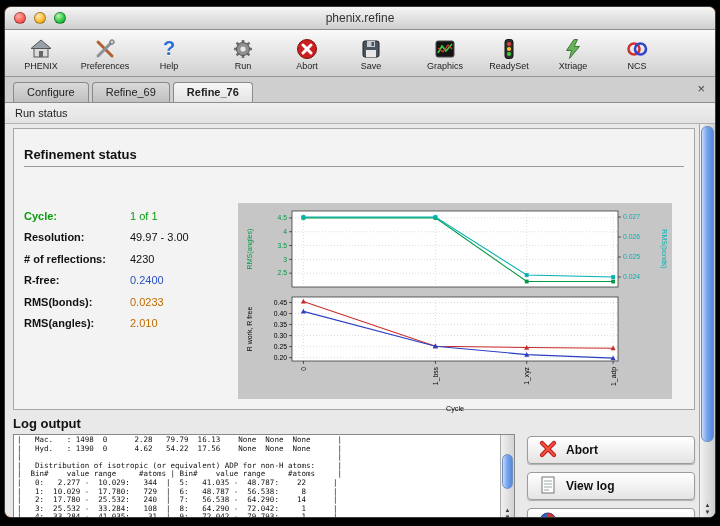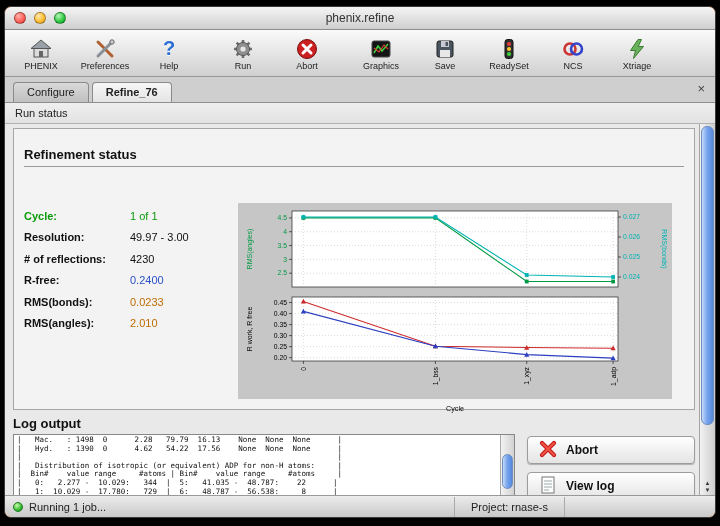--- a/index.html
+++ b/index.html
@@ -132,73 +132,74 @@
     </div>
     <div class="titem">
       <span class="ticon">
         <svg width="24" height="24" viewBox="0 0 24 24">
             <circle cx="12" cy="12" r="9.5" fill="#cc1f1f" stroke="#7a0f0f"></circle>
             <path d="M8 8 L16 16 M16 8 L8 16" stroke="#fff" stroke-width="3" stroke-linecap="round"></path>
           </svg>
       </span>
       <span class="tlabel">Abort</span>
     </div>
-    <div class="titem group-gap">
-      <span class="ticon">
-        <svg width="24" height="24" viewBox="0 0 24 24">
-            <rect x="3" y="4" width="18" height="16" rx="2" fill="#141414" stroke="#4a4a4a"></rect>
-            <polyline points="5,16 9,9 13,14 19,7" stroke="#3ccc3c" stroke-width="1.6" fill="none"></polyline>
-            <polyline points="5,11 10,15 15,8 19,12" stroke="#dd4433" stroke-width="1.1" fill="none"></polyline>
-          </svg>
-      </span>
-      <span class="tlabel">Graphics</span>
-    </div>
     <div class="titem">
       <span class="ticon">
         <svg width="24" height="24" viewBox="0 0 24 24">
             <rect x="4" y="4" width="16" height="16" rx="2" fill="#4a5560" stroke="#222"></rect>
             <rect x="8" y="4" width="8" height="6" fill="#c8ccd2"></rect>
             <rect x="12.5" y="5" width="2.5" height="4" fill="#4a5560"></rect>
             <rect x="7" y="13" width="10" height="7" fill="#e8e8e8"></rect>
           </svg>
       </span>
       <span class="tlabel">Save</span>
     </div>
+    <div class="titem group-gap">
+      <span class="ticon">
+        <svg width="24" height="24" viewBox="0 0 24 24">
+            <rect x="3" y="4" width="18" height="16" rx="2" fill="#141414" stroke="#4a4a4a"></rect>
+            <polyline points="5,16 9,9 13,14 19,7" stroke="#3ccc3c" stroke-width="1.6" fill="none"></polyline>
+            <polyline points="5,11 10,15 15,8 19,12" stroke="#dd4433" stroke-width="1.1" fill="none"></polyline>
+          </svg>
+      </span>
+      <span class="tlabel">Graphics</span>
+    </div>
     <div class="titem">
       <span class="ticon">
         <svg width="24" height="24" viewBox="0 0 24 24">
             <rect x="8" y="2.5" width="8" height="19" rx="2.5" fill="#2e2e2e" stroke="#111"></rect>
             <circle cx="12" cy="7" r="2.1" fill="#e63c3c"></circle>
             <circle cx="12" cy="12" r="2.1" fill="#f5c431"></circle>
             <circle cx="12" cy="17" r="2.1" fill="#3ccc3c"></circle>
           </svg>
       </span>
       <span class="tlabel">ReadySet</span>
     </div>
     <div class="titem">
       <span class="ticon">
         <svg width="24" height="24" viewBox="0 0 24 24">
+            <polygon points="13,2.5 5.5,13.5 10.5,13.5 8.5,21.5 18.5,9.5 13.2,9.5 16.5,2.5" fill="#67b25a" stroke="#3c7a33"></polygon>
+          </svg>
+      </span>
+      <span class="tlabel">Xtriage</span>
+    </div>
+    <div class="titem">
+      <span class="ticon">
+        <svg width="24" height="24" viewBox="0 0 24 24">
             <circle cx="9" cy="12" r="5.5" fill="none" stroke="#cc3333" stroke-width="2.6"></circle>
             <circle cx="15.5" cy="12" r="5.5" fill="none" stroke="#3344cc" stroke-width="2.6"></circle>
           </svg>
       </span>
       <span class="tlabel">NCS</span>
     </div>
-    <div class="titem">
-      <span class="ticon">
-        <svg width="24" height="24" viewBox="0 0 24 24">
-            <polygon points="13,2.5 5.5,13.5 10.5,13.5 8.5,21.5 18.5,9.5 13.2,9.5 16.5,2.5" fill="#67b25a" stroke="#3c7a33"></polygon>
-          </svg>
-      </span>
-      <span class="tlabel">Xtriage</span>
-    </div>
   </div>
 
   <div class="tabbar">
     <div class="tab">Configure</div>
+    <div class="tab">Refine_69</div>
     <div class="tab active">Refine_76</div>
     <div class="tab-close">×</div>
   </div>
 
   <div class="runstrip">Run status</div>
 
   <div class="scrollrow">
     <div class="scrollcontent">
 
       <div class="panel">
@@ -377,21 +378,14 @@
       </div>
 
     </div>
 
     <div class="mainscroll">
       <div class="thumb-v" style="top:2px;height:80%;"></div>
       <div class="sb-arrows-v">▲<br>▼</div>
     </div>
   </div>
 
-  <div class="statusbar">
-    <span class="greendot"></span>
-    <span>Running 1 job...</span>
-    <span class="sb-spacer"></span>
-    <span class="sb-project">Project: rnase-s</span>
-    <span class="sb-end"></span>
-  </div>
 
 </div>
 
 </body></html>

